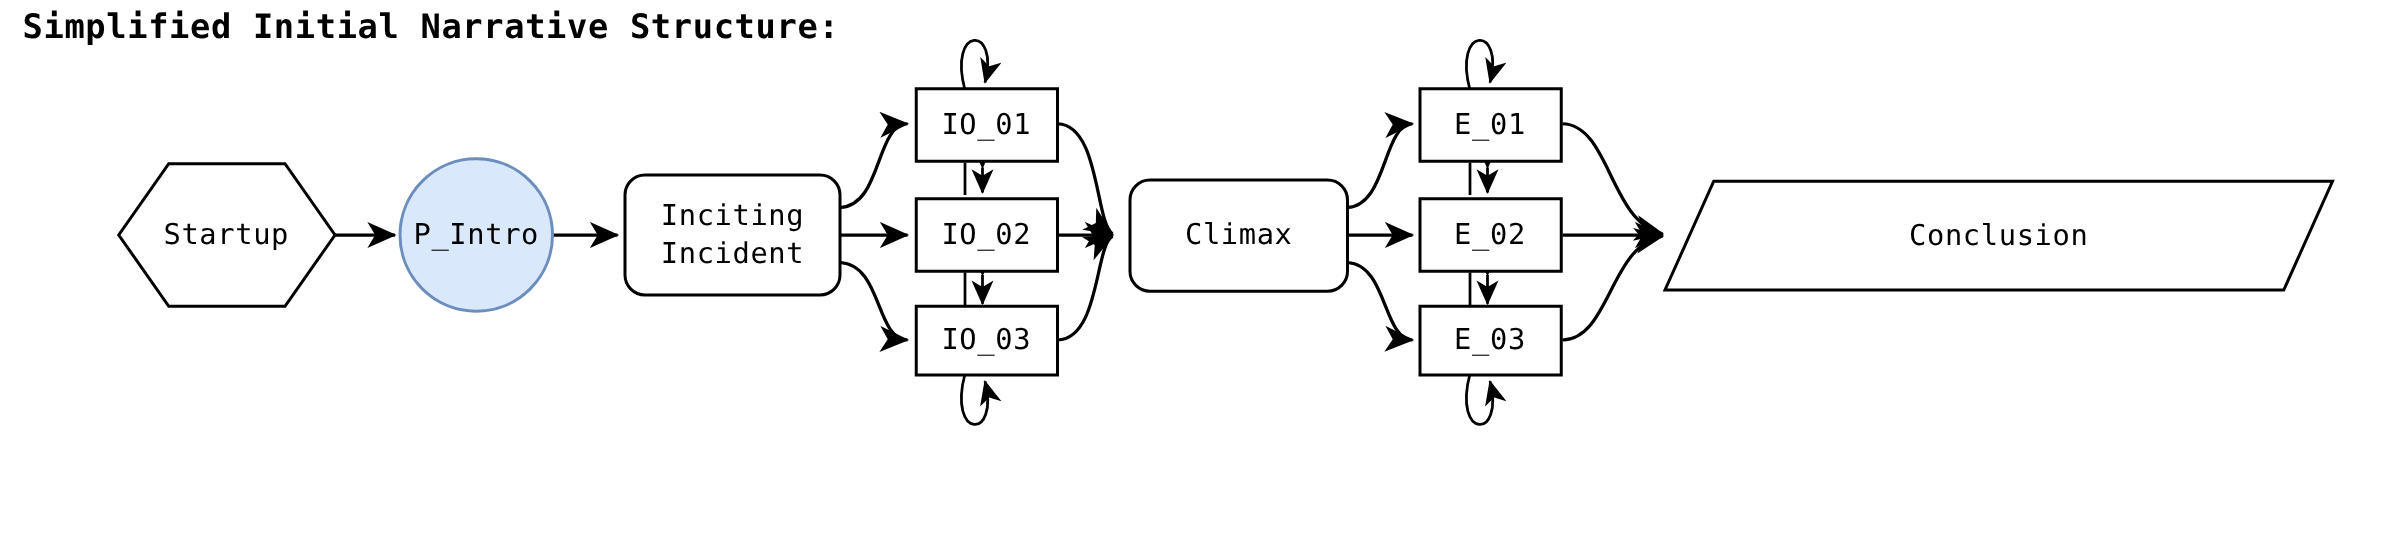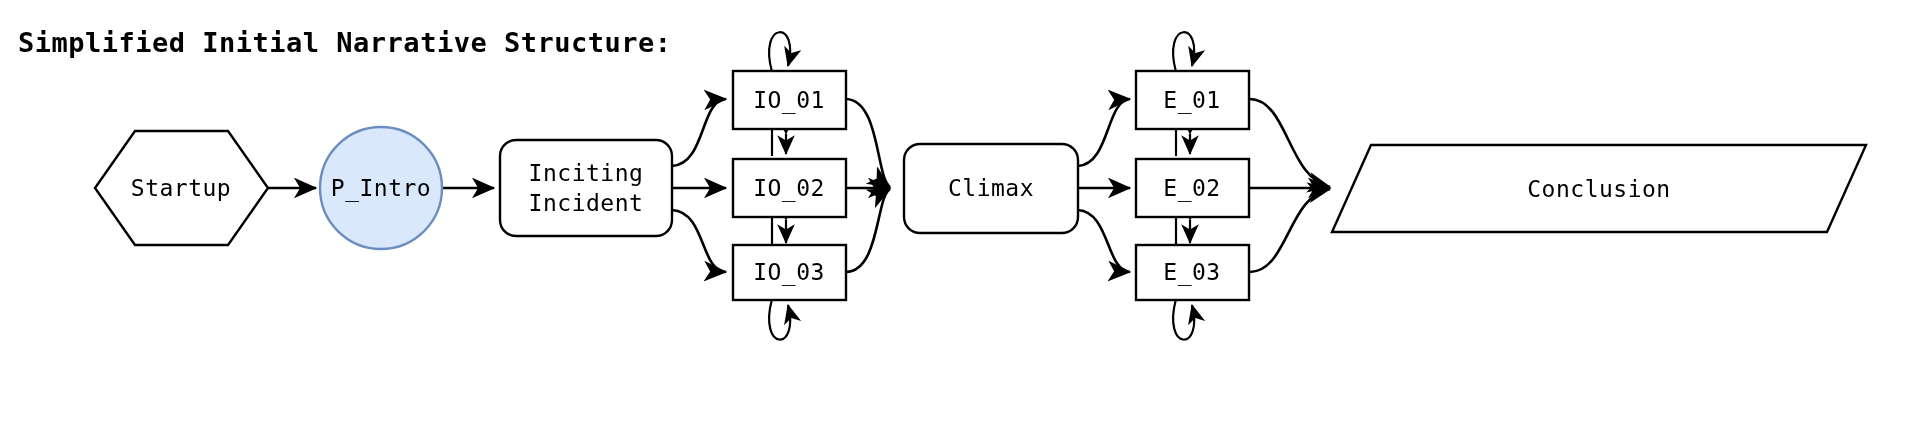--- a/index.html
+++ b/index.html
@@ -15,21 +15,21 @@
   }
   #canvas {
     position: relative;
     width: 1920px;
     height: 446px;
     background: #ffffff;
   }
   #diagram-title {
     position: absolute;
     left: 18px;
-    top: 27px;
+    top: 6px;
     font-family: "DejaVu Sans Mono", monospace;
     font-size: 27px;
     font-weight: bold;
     color: #000000;
     letter-spacing: 0.5px;
     white-space: nowrap;
   }
   svg#flow {
     position: absolute;
     left: 0;

